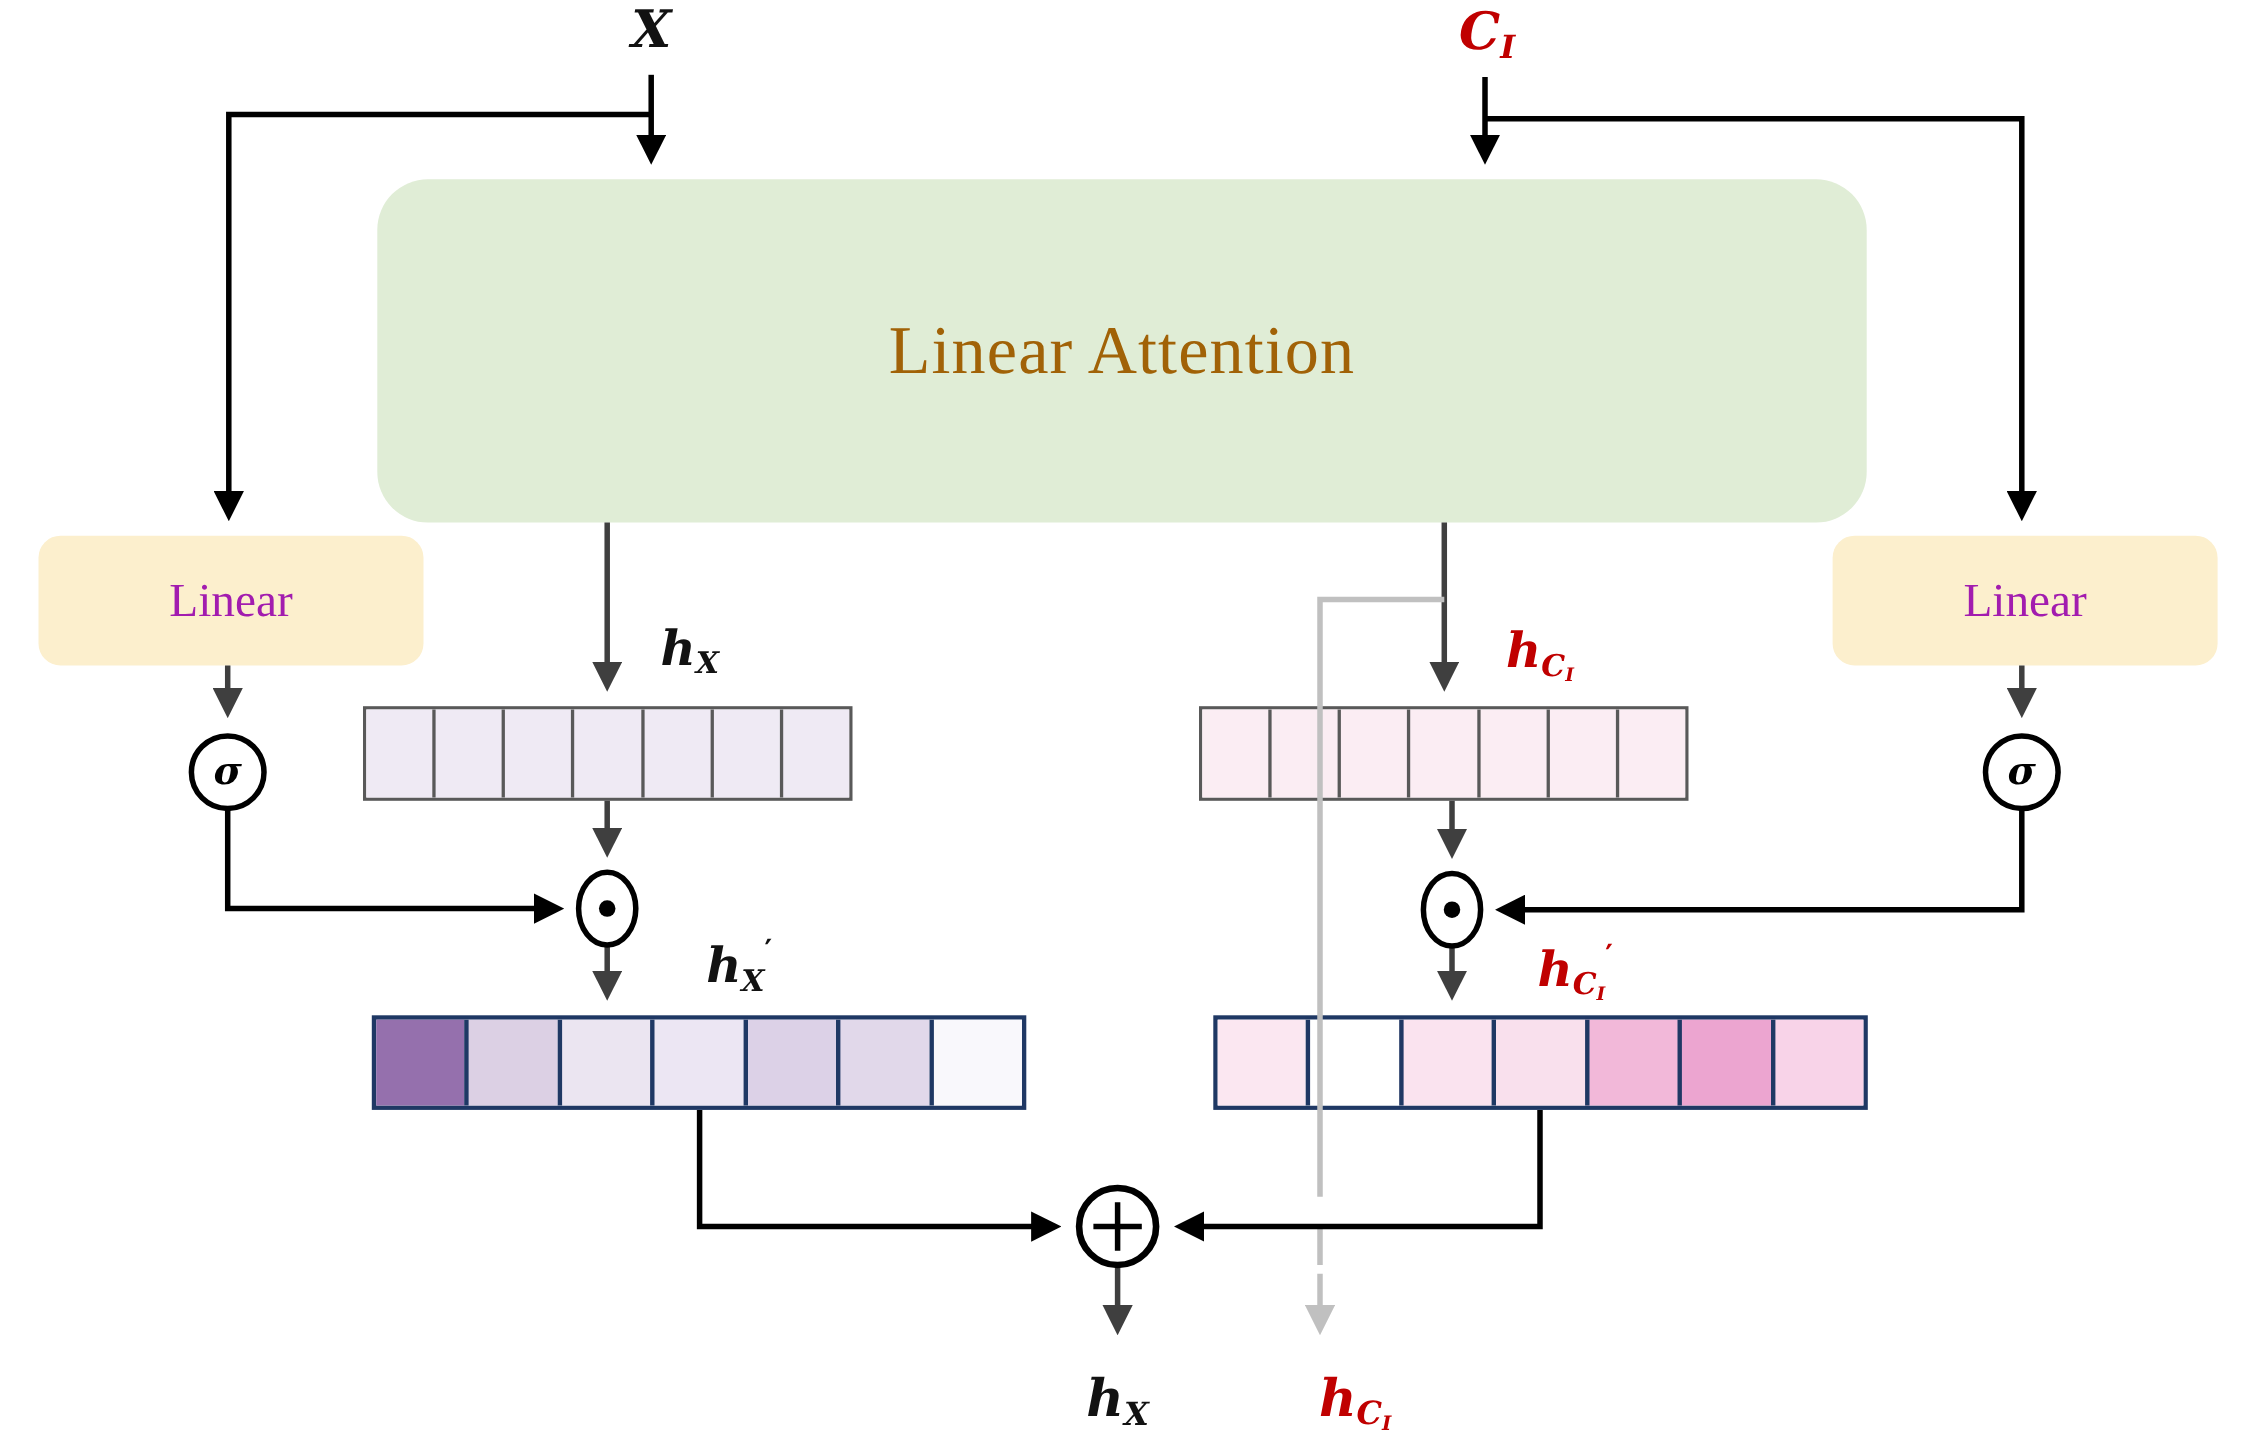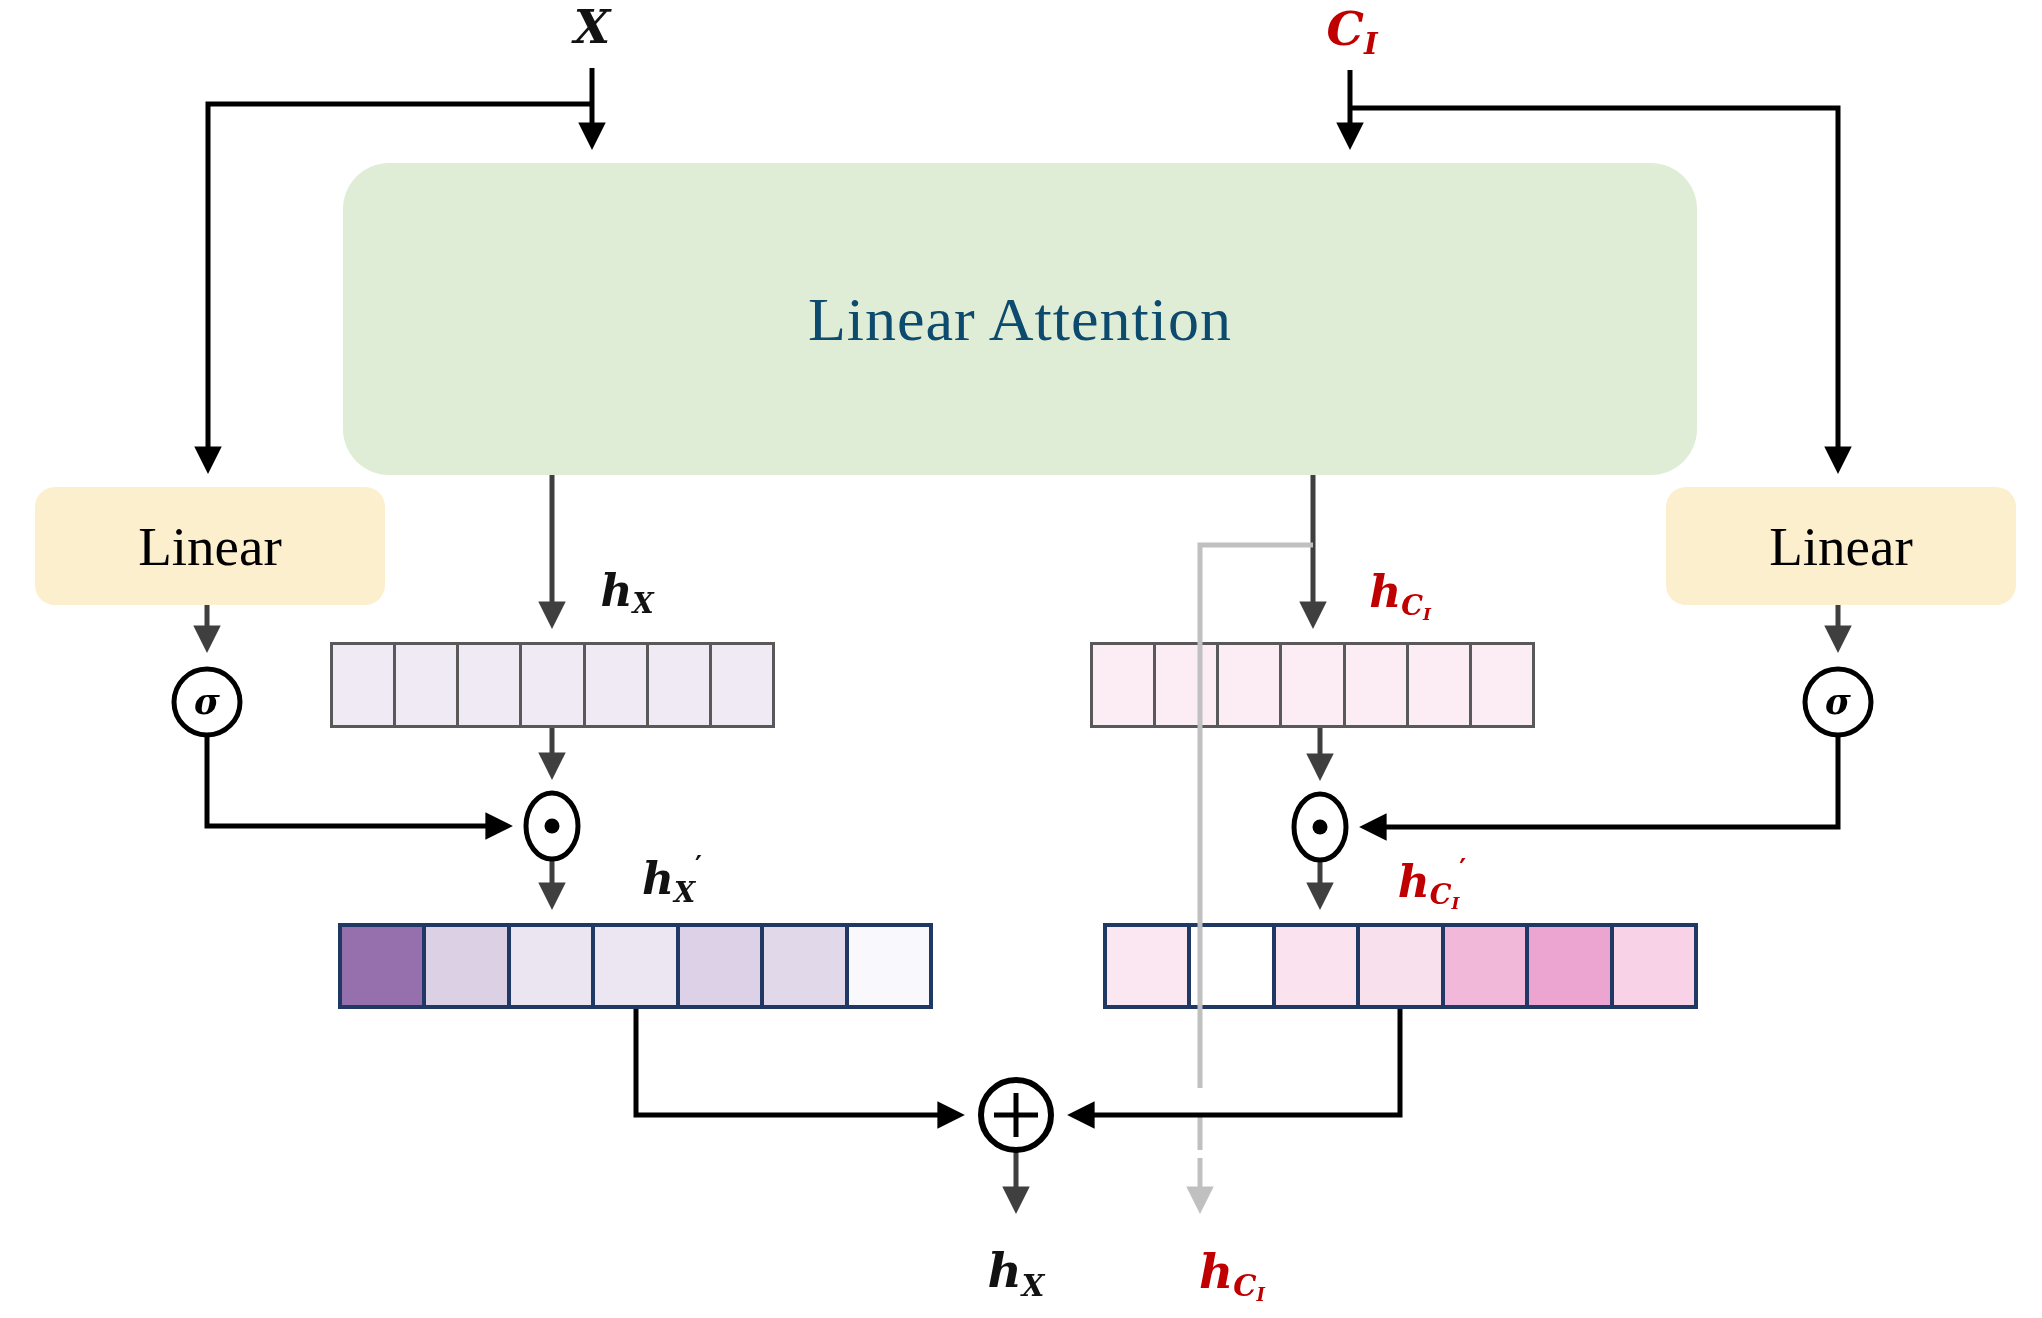--- a/index.html
+++ b/index.html
@@ -2,25 +2,25 @@
 <html><head>
 <meta charset="utf-8">
 <style>
   html,body{margin:0;padding:0;background:#ffffff;}
   .canvas{
     position:relative;width:2042px;height:1318px;background:#ffffff;
     font-family:"Liberation Serif", serif;overflow:hidden;
   }
   .box{position:absolute;display:flex;align-items:center;justify-content:center;box-sizing:border-box;}
   .green-box{left:343px;top:163px;width:1354px;height:312px;background:#e0edd6;border-radius:46px;}
-  .green-box .box-label{font-size:62px;color:#0c4a6e;letter-spacing:1px;}
+  .green-box .box-label{font-size:62px;color:#a16207;letter-spacing:1px;}
   .yellow-box{background:#fcefcd;border-radius:20px;height:118px;top:487px;}
   .yellow-box.lbleft{left:35px;width:350px;}
   .yellow-box.lbright{left:1666px;width:350px;}
-  .yellow-box .box-label{font-size:55px;color:#000000;}
+  .yellow-box .box-label{font-size:43px;color:#a21caf;}
 
   .vec-row{position:absolute;display:flex;box-sizing:border-box;height:86px;}
   .row-thin{border:3px solid #595959;}
   .row-thin .cell{flex:1;border-left:3px solid #595959;}
   .row-thin .cell:first-child{border-left:none;}
   .row-navy{border:4px solid #1f3864;}
   .row-navy .cell{flex:1;border-left:4px solid #1f3864;}
   .row-navy .cell:first-child{border-left:none;}
 
   #hx-row{left:330px;top:642px;width:445px;}

